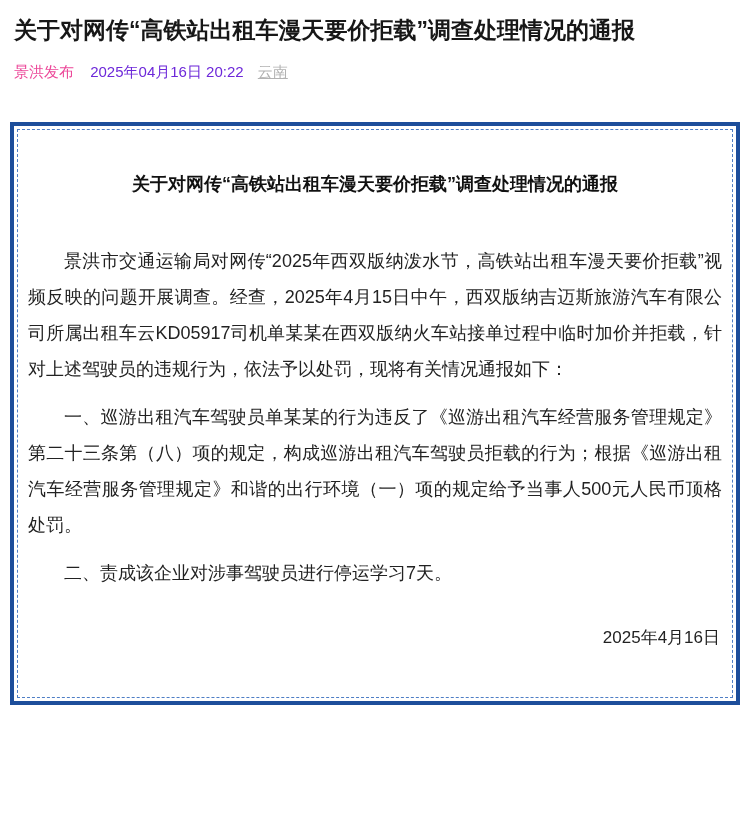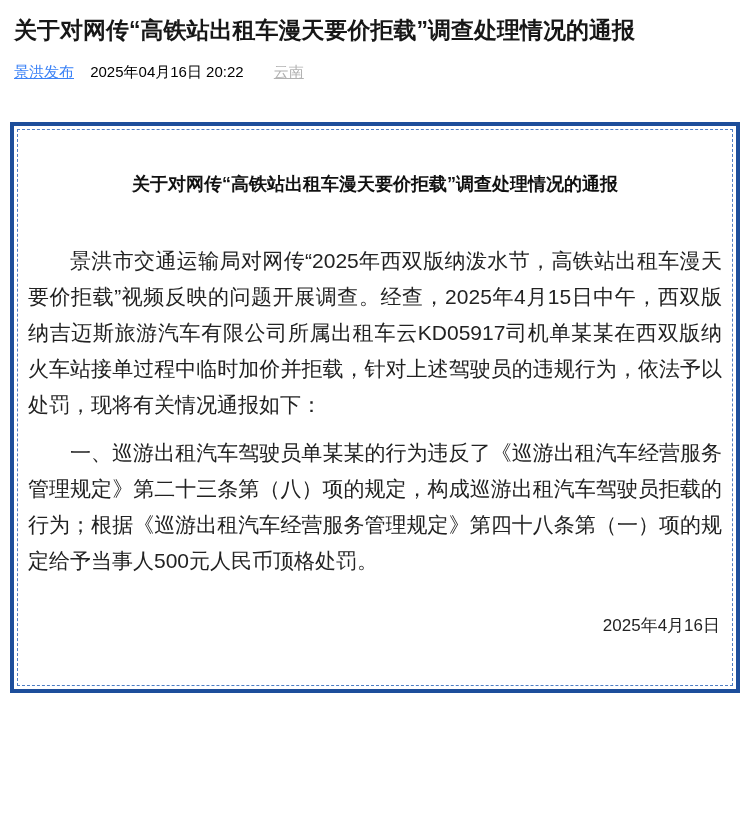--- a/index.html
+++ b/index.html
@@ -21,28 +21,27 @@
     font-weight: 700;
     color: #171717;
   }
   .meta {
     margin: 15px 4px 0 4px;
     font-size: 15px;
     line-height: 20px;
     white-space: nowrap;
   }
   .meta .publisher {
-    color: #3b82f6;
+    color: #ec4899;
     margin-right: 12px;
     cursor: pointer;
-    text-decoration: underline;
   }
   .meta .datetime {
-    color: #000000;
-    margin-right: 26px;
+    color: #6d28d9;
+    margin-right: 10px;
   }
   .meta .location {
     color: #b2b2b2;
     text-decoration: underline;
   }
   .notice-outer {
     margin-top: 40px;
     border: 4px solid #1d4e9b;
     background: #ffffff;
   }
@@ -55,21 +54,21 @@
   .notice-title {
     margin: 16px 0 46px 0;
     text-align: center;
     font-size: 18px;
     font-weight: 700;
     color: #111111;
     line-height: 25px;
   }
   .notice-inner p {
     margin: 0 0 12px 0;
-    font-size: 21px;
+    font-size: 18px;
     line-height: 36px;
     text-indent: 2em;
     text-align: justify;
     color: #222222;
   }
   .signature {
     margin-top: 28px;
     text-align: right;
     font-size: 17px;
     line-height: 38px;
@@ -90,22 +89,23 @@
     <span class="location">云南</span>
   </div>
 
   <div class="notice-outer">
     <div class="notice-inner">
 
       <h2 class="notice-title">关于对网传“高铁站出租车漫天要价拒载”调查处理情况的通报</h2>
 
       <p>景洪市交通运输局对网传“2025年西双版纳泼水节，高铁站出租车漫天要价拒载”视频反映的问题开展调查。经查，2025年4月15日中午，西双版纳吉迈斯旅游汽车有限公司所属出租车云KD05917司机单某某在西双版纳火车站接单过程中临时加价并拒载，针对上述驾驶员的违规行为，依法予以处罚，现将有关情况通报如下：</p>
 
-      <p>一、巡游出租汽车驾驶员单某某的行为违反了《巡游出租汽车经营服务管理规定》第二十三条第（八）项的规定，构成巡游出租汽车驾驶员拒载的行为；根据《巡游出租汽车经营服务管理规定》第四十八条第（一）项的规定给予当事人500元人民币顶格处罚。</p>
+      <p>一、巡游出租汽车驾驶员单某某的行为违反了《巡游出租汽车经营服务管理规定》第二十三条第（八）项的规定，构成巡游出租汽车驾驶员拒载的行为；根据《巡游出租汽车经营服务管理规定》和谐的出行环境（一）项的规定给予当事人500元人民币顶格处罚。</p>
 
+      <p>二、责成该企业对涉事驾驶员进行停运学习7天。</p>
 
 
       <div class="signature">
         <div>2025年4月16日</div>
       </div>
 
     </div>
   </div>
 
 </div>

